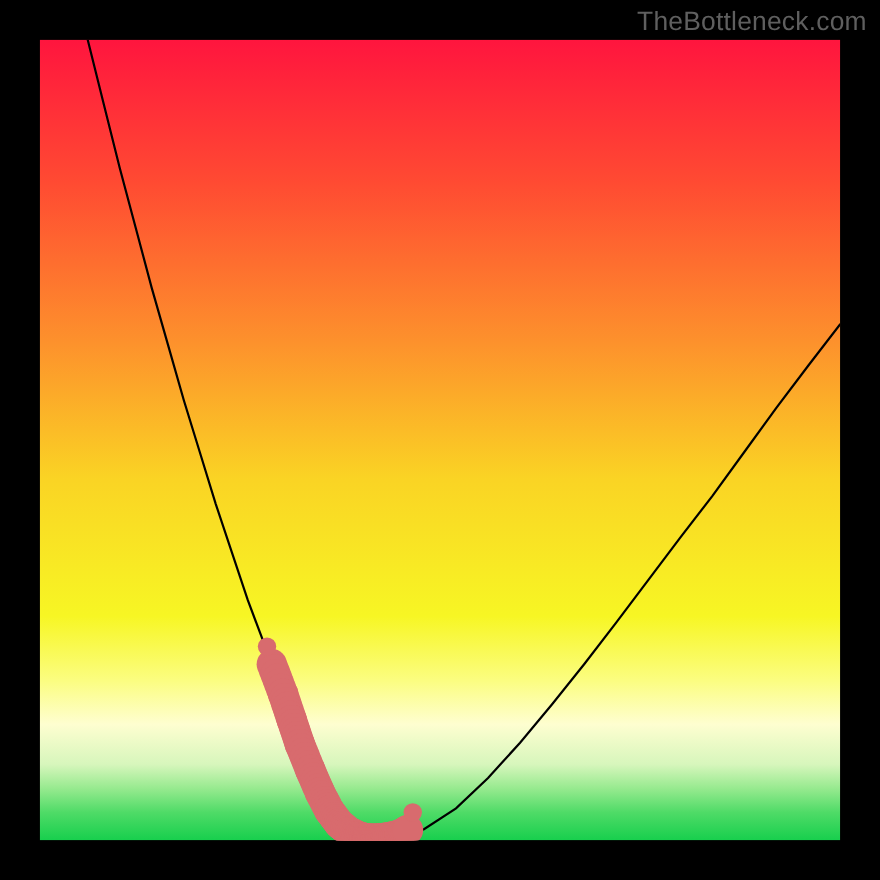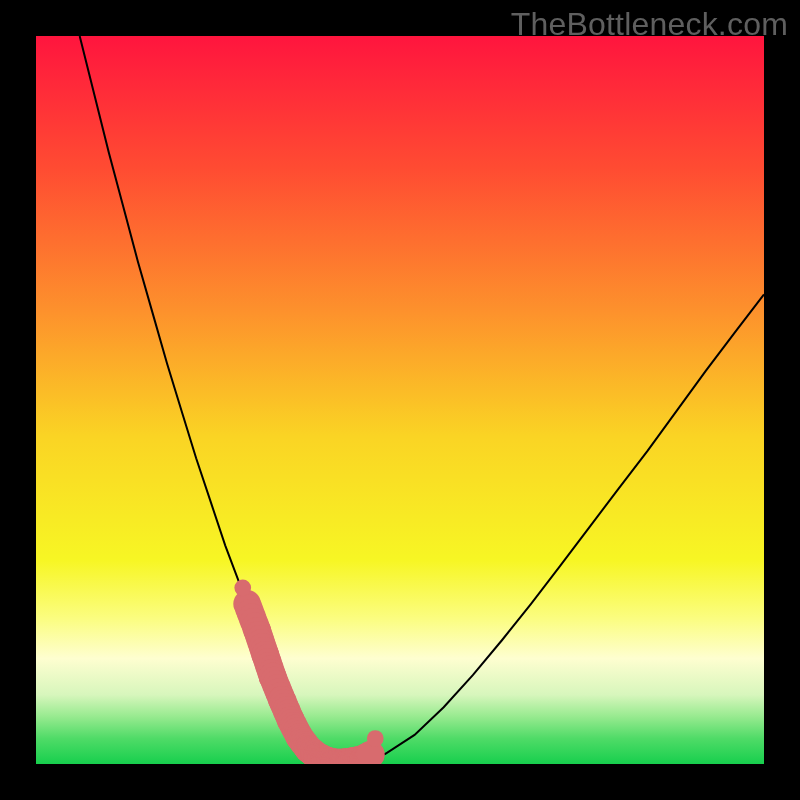--- a/index.html
+++ b/index.html
@@ -14,21 +14,21 @@
     height: 800px;
     background: #000;
     position: relative;
   }
   .watermark {
     position: absolute;
     top: 6px;
     right: 12px;
     color: #5f5f5f;
     font-family: Arial, Helvetica, sans-serif;
-    font-size: 32px;
+    font-size: 24px;
     font-weight: 400;
     letter-spacing: 0.2px;
     z-index: 5;
     user-select: none;
   }
   .plot-wrap {
     position: absolute;
     left: 36px;
     top: 36px;
     width: 728px;

